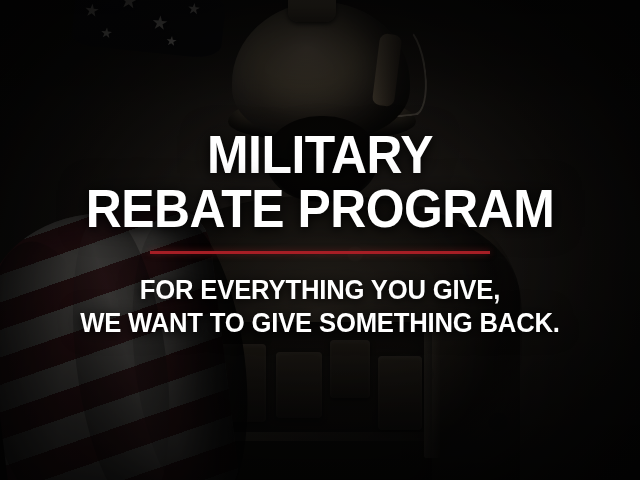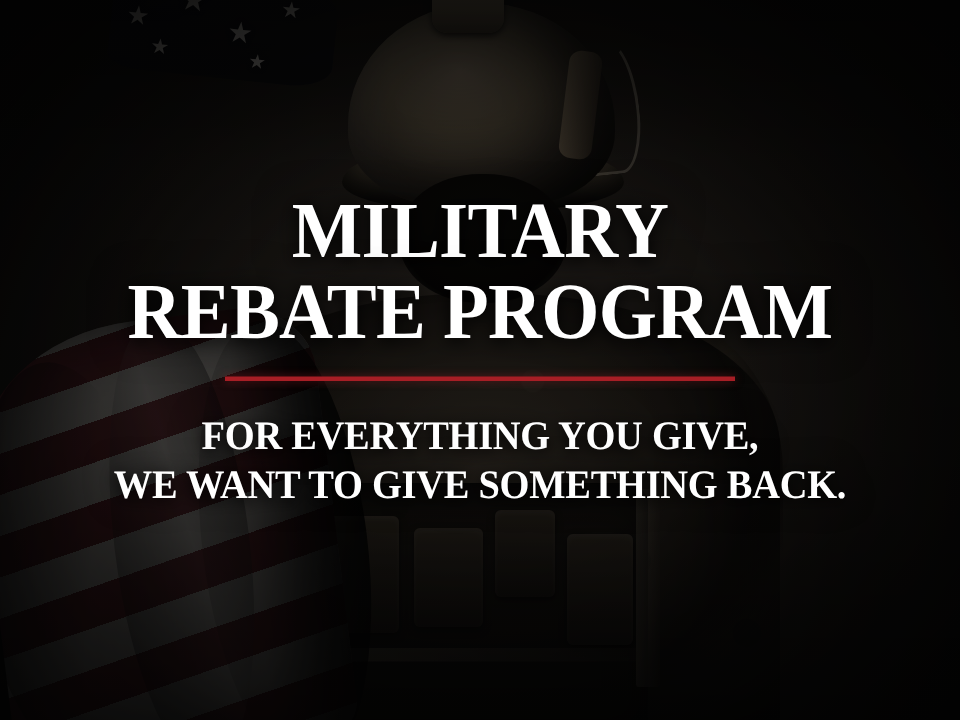--- a/index.html
+++ b/index.html
@@ -6,21 +6,21 @@
     margin: 0;
     padding: 0;
     background: #000;
   }
   #poster {
     position: relative;
     width: 640px;
     height: 480px;
     overflow: hidden;
     background: #3b82f6;
-    font-family: Liberation Serif, serif;
+    font-family: Liberation Sans, sans-serif;
     -webkit-font-smoothing: antialiased;
   }
 
   
   .photo {
     position: absolute;
     inset: 0;
     overflow: hidden;
   }
 

